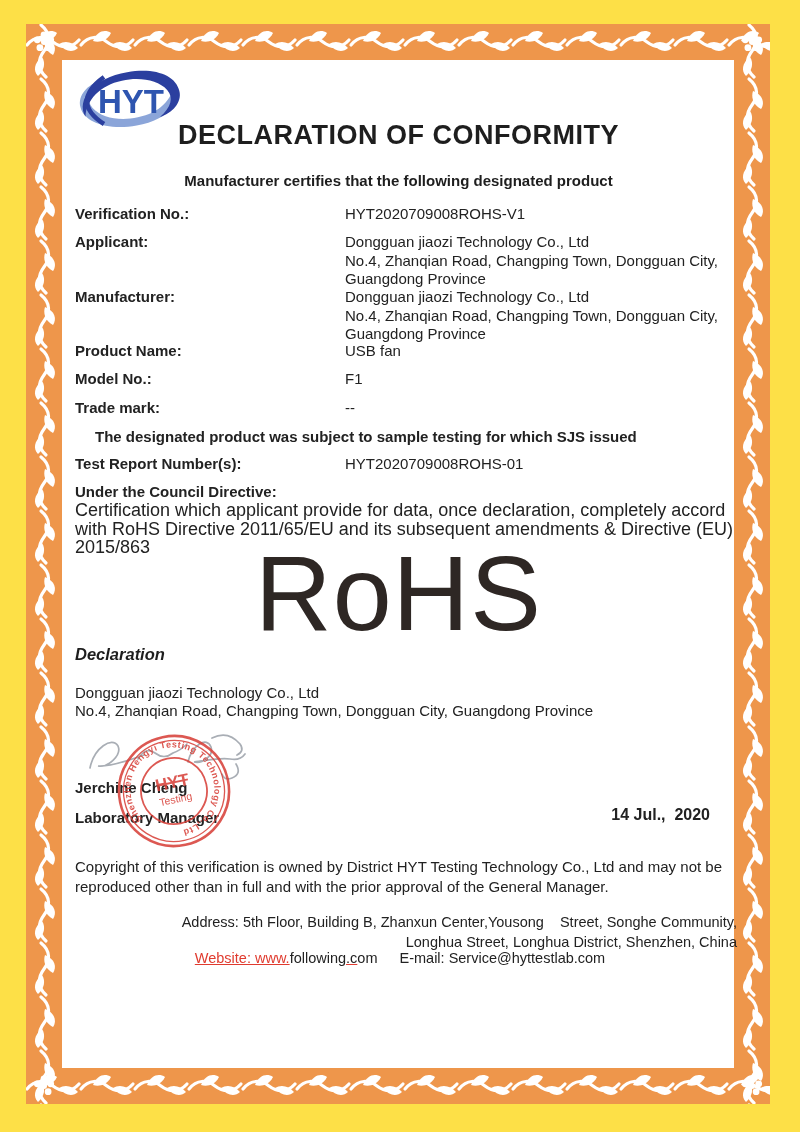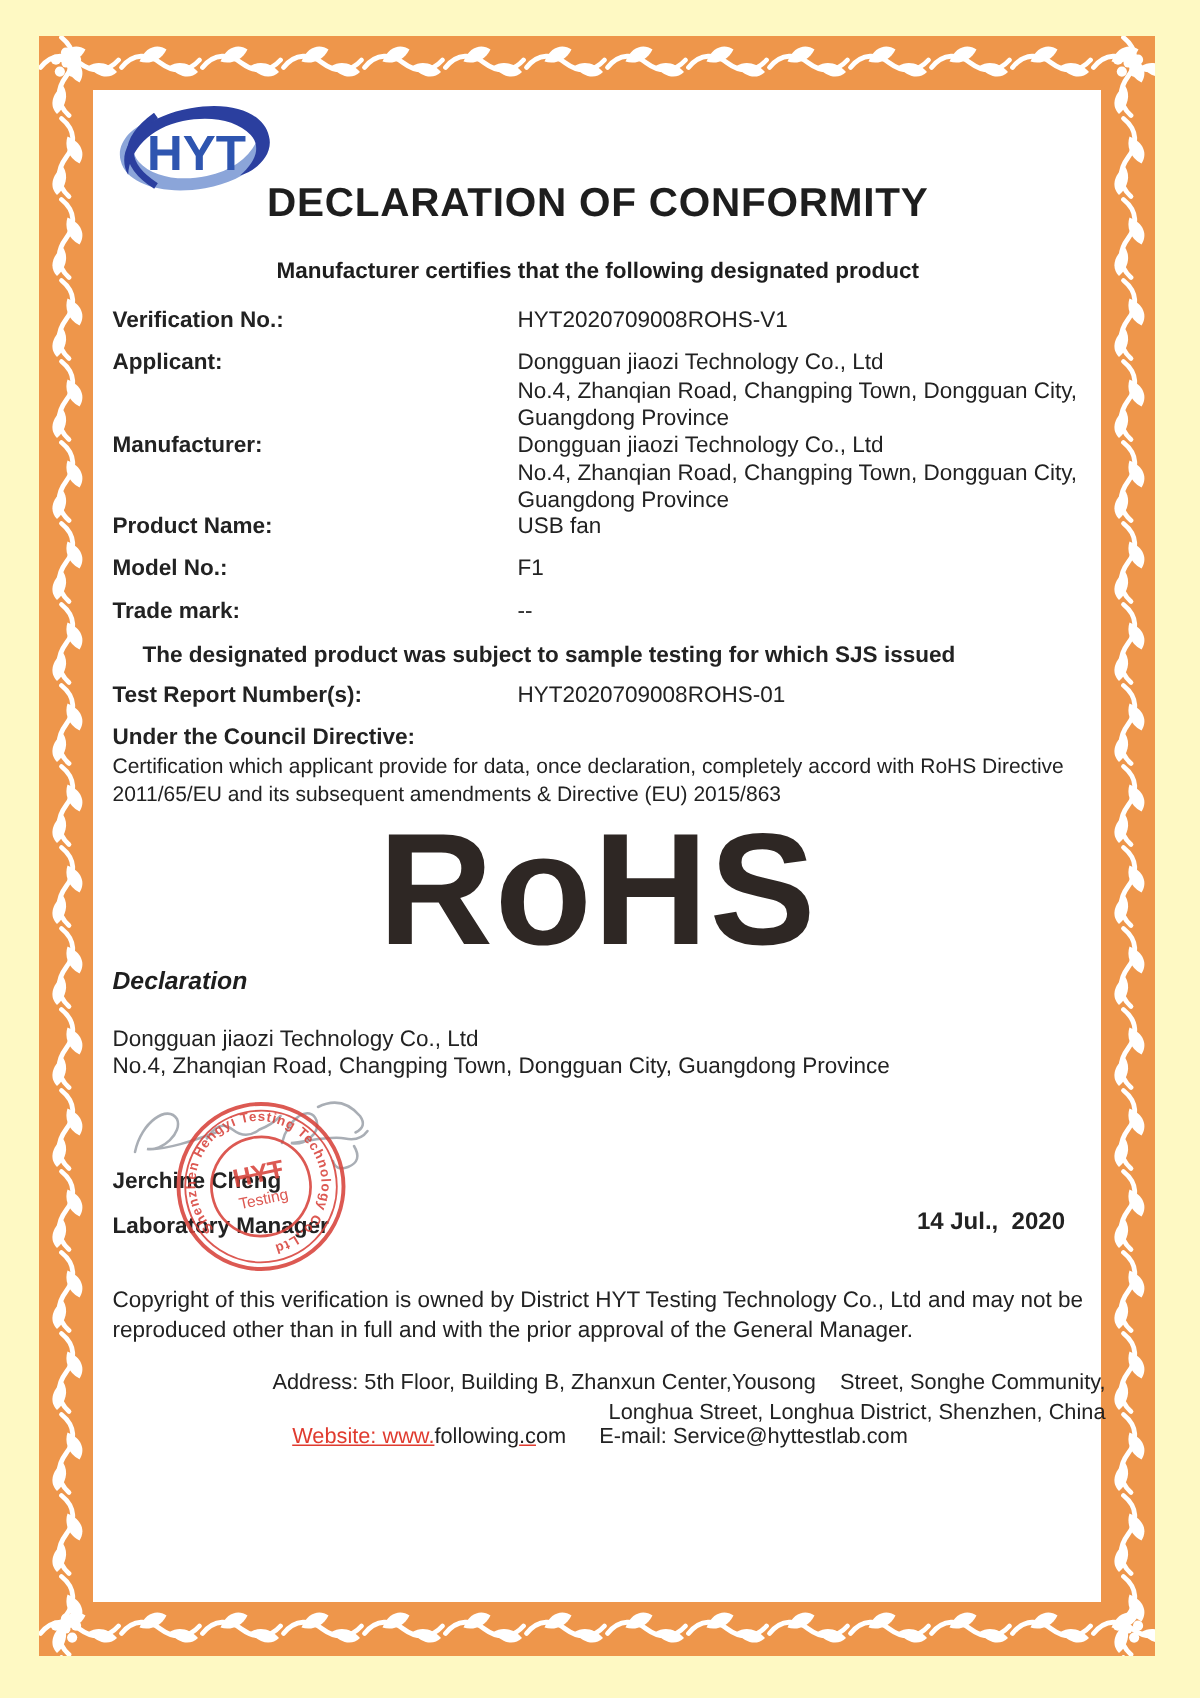--- a/index.html
+++ b/index.html
@@ -1,16 +1,16 @@
 <!DOCTYPE html>
 <html><head>
 <meta charset="utf-8">
 <style>
   html,body{margin:0;padding:0;background:#ffffff;}
-  .page{position:relative;width:800px;height:1132px;background:#fef9c3;overflow:hidden;
+  .page{position:relative;width:800px;height:1132px;background:#fde047;overflow:hidden;
         font-family:"Liberation Sans",sans-serif;color:#222;}
   
   .frame{position:absolute;left:26px;top:24px;right:30px;bottom:28px;background:#EE964B;}
   .frame-inner{position:absolute;left:62px;top:60px;right:66px;bottom:64px;background:#ffffff;}
   .strip{position:absolute;pointer-events:none;}
   #defs-svg{position:absolute;width:0;height:0;}
   
   .logo{position:absolute;left:70px;top:60px;width:120px;height:82px;}
   
   .title{position:absolute;left:63px;right:66px;top:120px;text-align:center;
@@ -18,23 +18,23 @@
   .subtitle{position:absolute;left:63px;right:66px;top:172px;text-align:center;
             font-size:15px;font-weight:bold;color:#1e1e1e;}
   
   .field-row{position:absolute;left:75px;width:662px;display:flex;}
   .flabel{width:270px;font-weight:bold;font-size:15px;line-height:18.5px;}
   .fvalue{flex:1;font-size:15px;line-height:18.5px;white-space:pre-line;}
   .r0{top:205px}.r1{top:233px}.r2{top:288px}.r3{top:342px}.r4{top:370px}.r5{top:399px}
   .rtest{top:455px}
   .statement{position:absolute;left:75px;top:428px;width:662px;font-size:15px;font-weight:bold;margin-left:20px;}
   .directive-head{position:absolute;left:75px;top:483px;font-size:15px;font-weight:bold;}
-  .directive-body{position:absolute;left:75px;top:501px;width:664px;font-size:14px;line-height:18.5px;}
+  .directive-body{position:absolute;left:75px;top:501px;width:664px;font-size:18px;line-height:18.5px;}
   .rohs{position:absolute;left:63px;right:66px;top:540px;text-align:center;
-        font-size:106px;font-weight:bold;letter-spacing:1px;color:#2e2724;line-height:1;}
+        font-size:106px;font-weight:normal;letter-spacing:1px;color:#2e2724;line-height:1;}
   .decl-head{position:absolute;left:75px;top:645px;font-size:16.5px;font-weight:bold;font-style:italic;color:#1e1e1e;}
   .decl-company{position:absolute;left:75px;top:684px;font-size:15px;}
   .decl-address{position:absolute;left:75px;top:702px;font-size:15px;}
   
   .sig-squiggle{position:absolute;left:84px;top:724px;width:180px;height:64px;}
   .stamp{position:absolute;left:114px;top:731px;width:120px;height:120px;}
   .sig-name{position:absolute;left:75px;top:779px;font-size:15px;font-weight:bold;}
   .sig-title{position:absolute;left:75px;top:809px;font-size:15px;font-weight:bold;}
   .sig-date{position:absolute;left:480px;top:806px;width:230px;text-align:right;
             font-size:16px;font-weight:bold;white-space:pre;}

